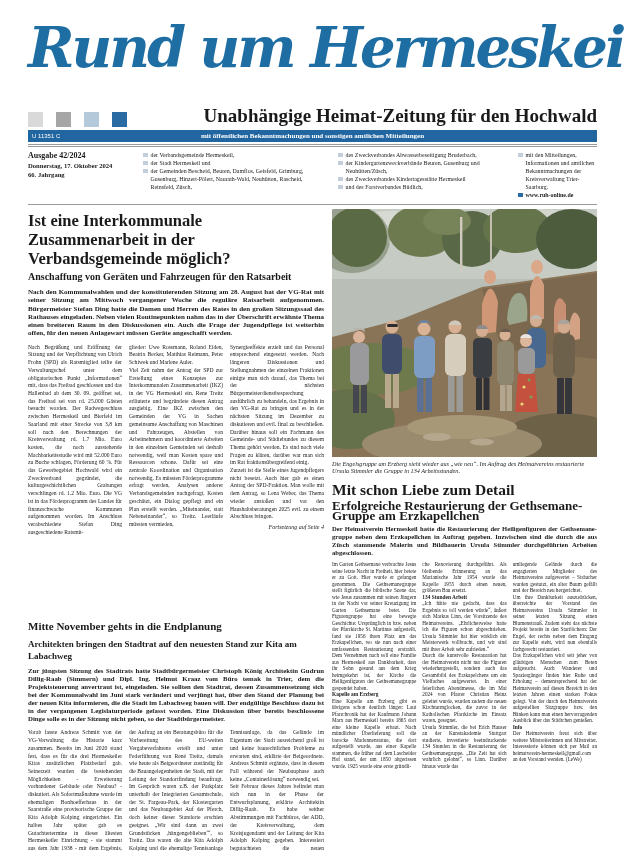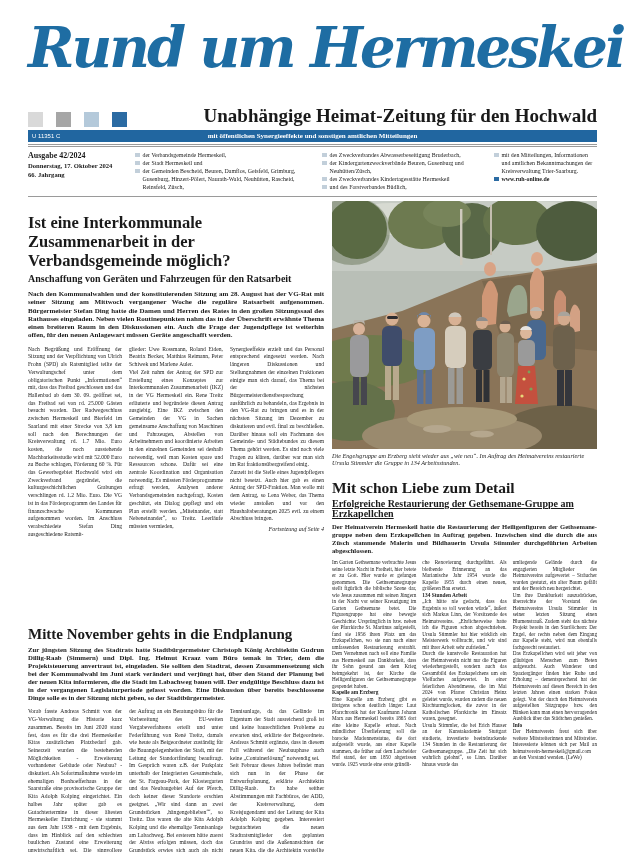--- a/index.html
+++ b/index.html
@@ -17,54 +17,54 @@
   .mast-squares .msq{width:15px;height:15px;display:inline-block;}
   .tagline{font-weight:700;font-size:19px;}
   
   .issue-bar{height:12px;color:#fff;display:flex;align-items:center;position:relative;}
   .issue-bar .code{font-family:"Liberation Sans", sans-serif;font-size:6px;padding-left:4px;}
   .issue-bar .note{position:absolute;left:0;right:0;text-align:center;
       font-weight:700;font-size:7px;}
   .rule-double{border-top:1px solid #9a9a9a;border-bottom:1px solid #9a9a9a;height:1px;margin-top:2px;}
   .rule-single{border-bottom:1px solid #9a9a9a;}
   
-  .info-row{display:flex;gap:2px;padding:4px 0 5px 0;font-size:5.9px;line-height:8px;}
+  .info-row{display:flex;gap:10px;padding:4px 0 5px 0;font-size:5.9px;line-height:8px;}
   .info-row .c1{width:105px;flex:none;}
   .info-row .c1 .issue-no{font-weight:700;font-size:8px;line-height:10px;}
   .info-row .c1 .issue-date,.info-row .c1 .issue-vol{font-weight:700;font-size:6.6px;line-height:9px;}
   .info-row .c2{width:185px;flex:none;}
   .info-row .c3{width:170px;flex:none;}
   .info-row .c4{flex:1;}
   .pub-item{display:flex;align-items:flex-start;}
   .pub-item .sq{width:4.5px;height:4.5px;flex:none;margin:1.5px 3px 0 0;background:#c2cfda;}
   .pub-item .sq.blue{background:#2b6ba3;}
   .pub-item.site span.t{font-weight:700;}
   
   .main{display:flex;gap:8px;padding-top:4px;}
   .col-left{width:296px;flex:none;}
   .col-right{width:265px;flex:none;}
   
-  .a-head{font-weight:700;font-size:16.5px;line-height:19px;margin:12px 0 3px 0;}
+  .a-head{font-weight:700;font-size:16.5px;line-height:19px;margin:2px 0 3px 0;}
   .a-sub{font-weight:700;font-size:10px;line-height:12px;margin:0 0 5px 0;}
   .a-lead{font-weight:700;font-size:7px;line-height:8.3px;text-align:justify;margin:0 0 6px 0;}
   .cols{display:flex;gap:7px;}
   .cols .col{flex:1;min-width:0;}
   .cols p{margin:0;font-size:5.6px;line-height:7.7px;text-align:justify;}
   .cols .ch{font-weight:700;font-size:5.8px;line-height:7.7px;}
   .cont{font-style:italic;font-size:6px;text-align:right;margin-top:3px;}
   .a1-cols{height:268px;overflow:hidden;}
   .a3{margin-top:6px;}
-  .a3 .a-head{font-size:15px;line-height:17px;}
+  .a3 .a-head{font-size:11px;line-height:17px;}
   .a3 .a-sub{font-size:9px;}
   .a3 .a-lead{font-size:6.8px;line-height:8.1px;}
   
   .photo{width:265px;height:248px;display:block;}
   .caption{font-style:italic;font-size:6.2px;line-height:7.4px;margin:3px 0 6px 0;}
   .a2 .a-head{font-size:15.5px;line-height:18px;margin-bottom:2px;}
-  .a2 .a-sub{font-size:10px;line-height:10px;margin-bottom:4px;text-decoration:underline;}
+  .a2 .a-sub{font-size:13px;line-height:10px;margin-bottom:4px;}
   .a2 .a-lead{font-size:6.6px;line-height:7.9px;margin-bottom:5px;}
   .a2 .cols{gap:6px;}
   .a2 .cols p{font-size:5.2px;line-height:6.5px;}
   .a2 .cols .ch{font-size:5.4px;line-height:6.5px;}
 </style>
 </head>
 <body>
 
 <div class="page">
 
@@ -76,21 +76,21 @@
         <span class="msq" style="background:#a6a6a6;"></span>
         <span class="msq" style="background:#b4c9da;"></span>
         <span class="msq" style="background:#2b6ba3;"></span>
       </div>
       <div class="tagline">Unabhängige Heimat-Zeitung für den Hochwald</div>
     </div>
   </header>
 
   <div class="issue-bar" style="background:#2166a0;">
     <span class="code">U 11351 C</span>
-    <span class="note">mit öffentlichen Synergieeffekte und sonstigen amtlichen Mitteilungen</span>
+    <span class="note">mit öffentlichen Bekanntmachungen und sonstigen amtlichen Mitteilungen</span>
   </div>
   <div class="rule-double"></div>
 
   <div class="info-row rule-single">
     <div class="c1">
       <div class="issue-no">Ausgabe 42/2024</div>
       <div class="issue-date">Donnerstag, 17. Oktober 2024</div>
       <div class="issue-vol">66. Jahrgang</div>
     </div>
     <div class="c2">
@@ -156,20 +156,21 @@
           <div class="col">
             <p>Synergieeffekte erzielt und das Personal entsprechend eingesetzt werden. Nach längeren Diskussionen und Stellungnahmen der einzelnen Fraktionen einigte man sich darauf, das Thema bei der nächsten Bürgermeisterdienstbesprechung ausführlich zu behandeln, das Ergebnis in den VG-Rat zu bringen und es in der nächsten Sitzung im Dezember zu diskutieren und evtl. final zu beschließen. Darüber hinaus soll ein Fachmann des Gemeinde- und Städtebundes zu diesem Thema gehört werden. Es sind noch viele Fragen zu klären, darüber war man sich im Rat fraktionsübergreifend einig.</p>
             <p>Zurzeit ist die Stelle eines Jugendpflegers nicht besetzt. Auch hier gab es einen Antrag der SPD-Fraktion. Man wolle mit dem Antrag, so Lena Weber, das Thema wieder anstoßen und vor den Haushaltsberatungen 2025 evtl. zu einem Abschluss bringen.</p>
             <div class="cont">Fortsetzung auf Seite 4</div>
           </div>
         </div>
       </article>
 
       <article class="a3">
         <h1 class="a-head">Mitte November gehts in die Endplanung</h1>
+        <h2 class="a-sub">Architekten bringen den Stadtrat auf den neuesten Stand zur Kita am Labachweg</h2>
         <p class="a-lead">Zur jüngsten Sitzung des Stadtrats hatte Stadtbürgermeister Christoph König Architektin Gudrun Dillig-Raab (Simmern) und Dipl. Ing. Helmut Kraaz vom Büro temak in Trier, dem die Projektsteuerung anvertraut ist, eingeladen. Sie sollten den Stadtrat, dessen Zusammensetzung sich bei der Kommunalwahl im Juni stark verändert und verjüngt hat, über den Stand der Planung bei der neuen Kita informieren, die die Stadt im Labachweg bauen will. Der endgültige Beschluss dazu ist in der vergangenen Legislaturperiode gefasst worden. Eine Diskussion über bereits beschlossene Dinge solle es in der Sitzung nicht geben, so der Stadtbürgermeister.</p>
         <div class="cols">
           <div class="col">
             <p>Vorab fasste Andreas Schmitt von der VG-Verwaltung die Historie kurz zusammen. Bereits im Juni 2020 stand fest, dass es für die drei Hermeskeiler Kitas zusätzlichen Platzbedarf gab. Seinerzeit wurden die bestehenden Möglichkeiten - Erweiterung vorhandener Gebäude oder Neubau? - diskutiert. Als Sofortmaßnahme wurde im ehemaligen Bonhoefferhaus in der Saarstraße eine provisorische Gruppe der Kita Adolph Kolping eingerichtet. Ein halbes Jahr später gab es Gutachtertermine in dieser ältesten Hermeskeiler Einrichtung - sie stammt aus dem Jahr 1938 - mit dem Ergebnis, dass im Hinblick auf den schlechten baulichen Zustand eine Erweiterung unwirtschaftlich sei. Die sinnvollere Lösung sei ein Kita-Neubau für acht bis zehn Gruppen, hieß es im Februar 2021.</p>
 
           </div>
           <div class="col">
             <p>der Auftrag an ein Beratungsbüro für die Vorbereitung des EU-weiten Vergabeverfahrens erteilt und unter Federführung von René Treitz, damals wie heute als Beigeordneter zuständig für die Bauangelegenheiten der Stadt, mit der Leitung der Standortfindung beauftragt. Im Gespräch waren z.B. der Parkplatz unterhalb der Integrierten Gesamtschule, der St. Fargeau-Park, der Klostergarten und das Neubaugebiet Auf der Pferch, doch keiner dieser Standorte erschien geeignet. „Wir sind dann an zwei Grundstücken ‚hängengeblieben‘“, so Treitz. Das waren die alte Kita Adolph Kolping und die ehemalige Tennisanlage am Labachweg. Bei ersterem hätte zuerst der Abriss erfolgen müssen, doch das Grundstück erwies sich auch als nicht groß genug. Der Bauausschuss der Stadt entschied sich daher einstimmig für die</p>
           </div>
           <div class="col">

